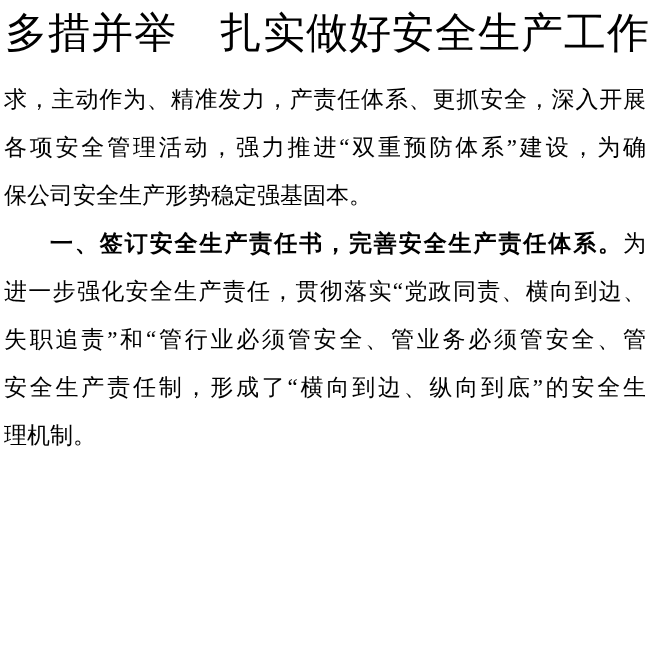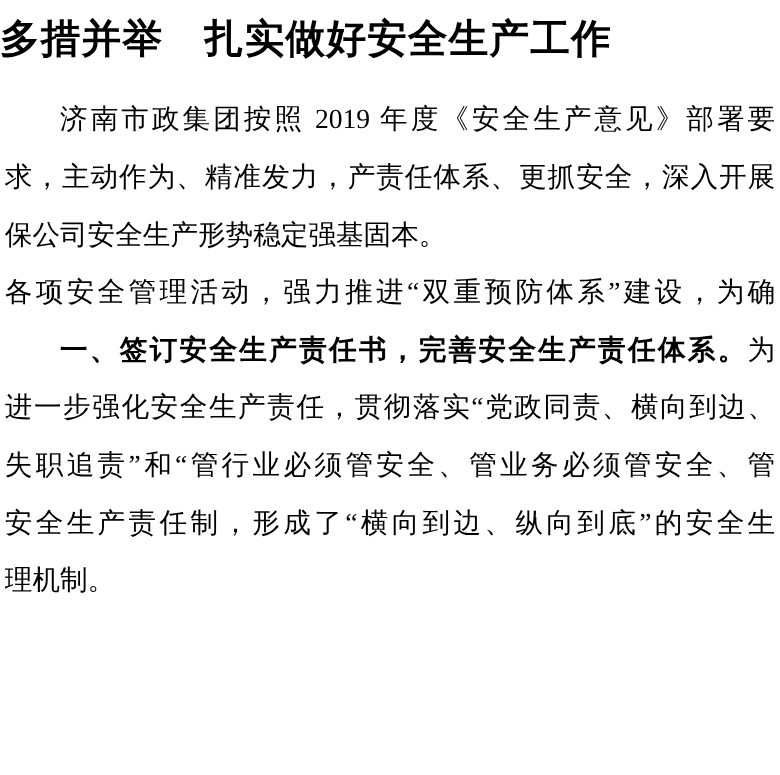--- a/index.html
+++ b/index.html
@@ -15,24 +15,24 @@
     font-family: "Liberation Serif", "DejaVu Serif", serif;
   }
   .page {
     width: 650px;
     height: 646px;
     background: #ffffff;
   }
   .doc-title {
     margin: 12px 0 0 0;
     padding: 0;
-    text-align: left;
-    font-size: 33px;
+    text-align: right;
+    font-size: 42px;
     line-height: 42px;
-    font-weight: bold;
+    font-weight: normal;
     letter-spacing: 1px;
     font-family: "Liberation Serif", "DejaVu Serif", serif;
   }
   .content {
     margin: 22px 4px 0 4px;
     font-size: 23px;
     line-height: 48px;
   }
   .line {
     text-align: justify;
@@ -56,34 +56,31 @@
 </style>
 </head>
 <body>
 
 <div class="page">
 
   <h1 class="doc-title">多措并举　扎实做好安全生产工作</h1>
 
   <div class="content">
 
-    <div class="line indent">
-      <span>济南市政集团按照 2019 年度《安全生产意见》部署要</span>
-    </div>
 
     <div class="line">
       <span>求，主动作为、精准发力，产责任体系、更抓安全，深入开展</span>
     </div>
 
+    <div class="line">
+      <span>各项安全管理活动，强力推进“双重预防体系”建设，为确</span>
+    </div>
+
     <div class="line para-end">
       <span>保公司安全生产形势稳定强基固本。</span>
-    </div>
-
-    <div class="line">
-      <span>各项安全管理活动，强力推进“双重预防体系”建设，为确</span>
     </div>
 
     <div class="line indent">
       <span class="bold-seg">一、签订安全生产责任书，完善安全生产责任体系。</span><span>为</span>
     </div>
 
     <div class="line">
       <span>进一步强化安全生产责任，贯彻落实“党政同责、横向到边、</span>
     </div>
 

